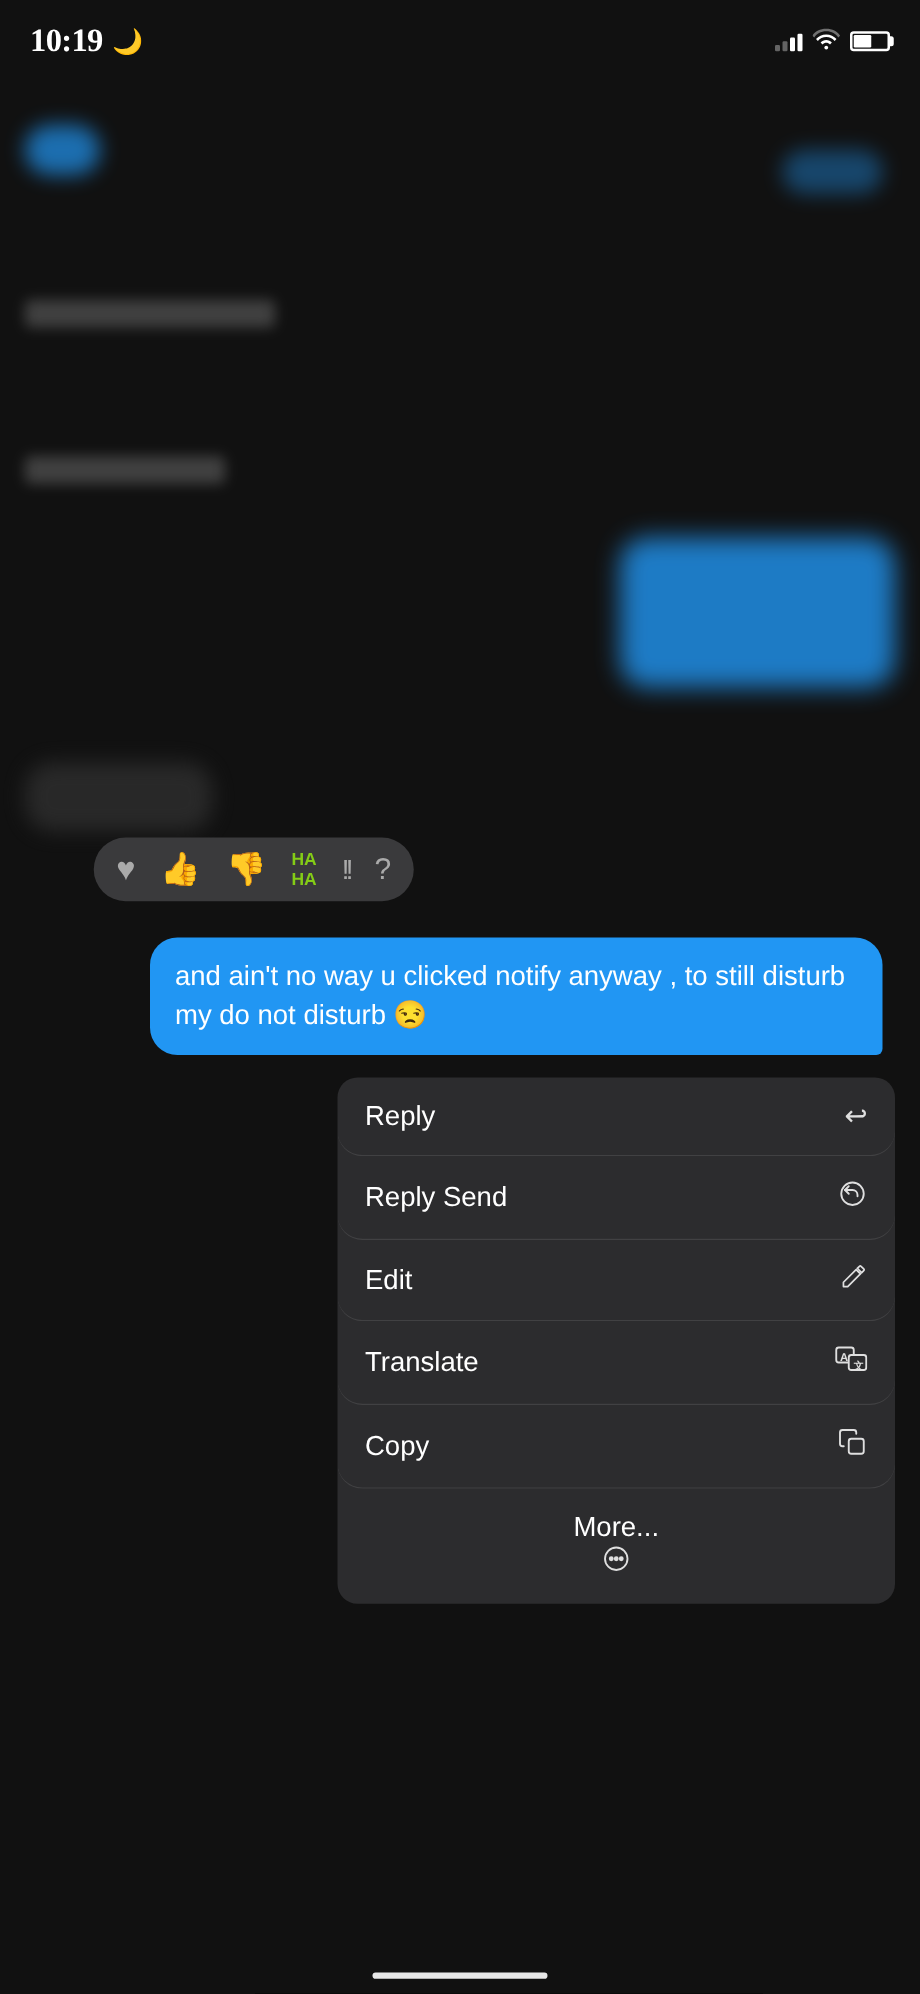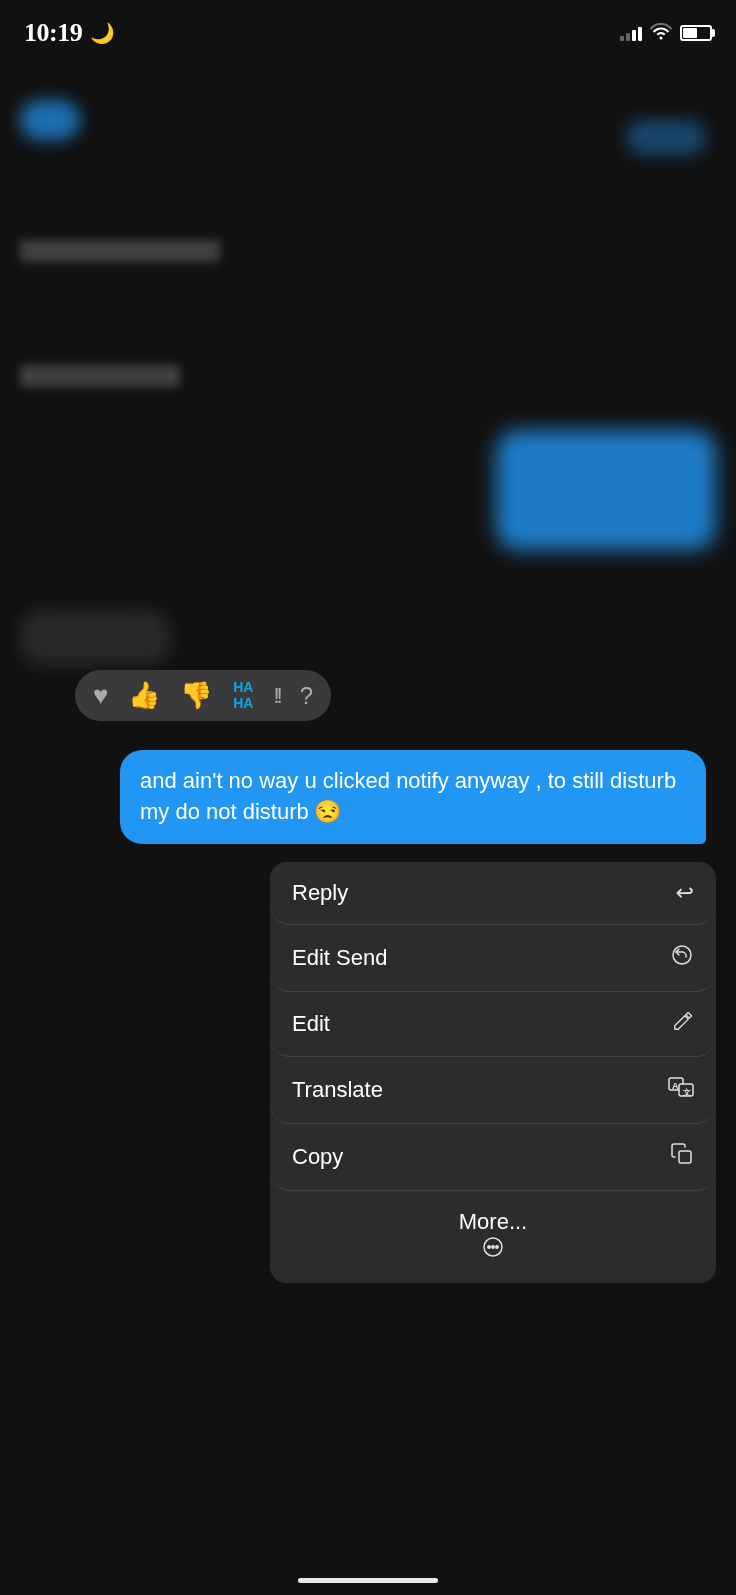--- a/index.html
+++ b/index.html
@@ -184,21 +184,21 @@
 
     .reaction-item {
       font-size: 26px;
       cursor: pointer;
       color: #aaa;
     }
 
     .reaction-haha {
       font-size: 14px;
       font-weight: 700;
-      color: #0ea5e9;
+      color: #84cc16;
       line-height: 1.1;
       text-align: center;
     }
 
     .reaction-exclaim {
       font-size: 22px;
       color: #aaa;
       letter-spacing: -3px;
     }
 
@@ -336,21 +336,21 @@
 
 <div class="context-menu">
 
   <div class="menu-item">
     <span class="menu-label">Reply</span>
     <span class="menu-icon">↩</span>
   </div>
 
 
   <div class="menu-item">
-    <span class="menu-label">Edit Send</span>
+    <span class="menu-label">Reply Send</span>
     <span class="menu-icon">
       <svg width="24" height="24" viewBox="0 0 24 24" fill="none" stroke="white" stroke-width="1.5">
         <circle cx="12" cy="12" r="9"></circle>
         <path d="M9 12l-3-3 3-3" stroke-linecap="round" stroke-linejoin="round"></path>
         <path d="M6 9h6a4 4 0 014 4v1" stroke-linecap="round"></path>
       </svg>
     </span>
   </div>
 
   <div class="menu-item">

